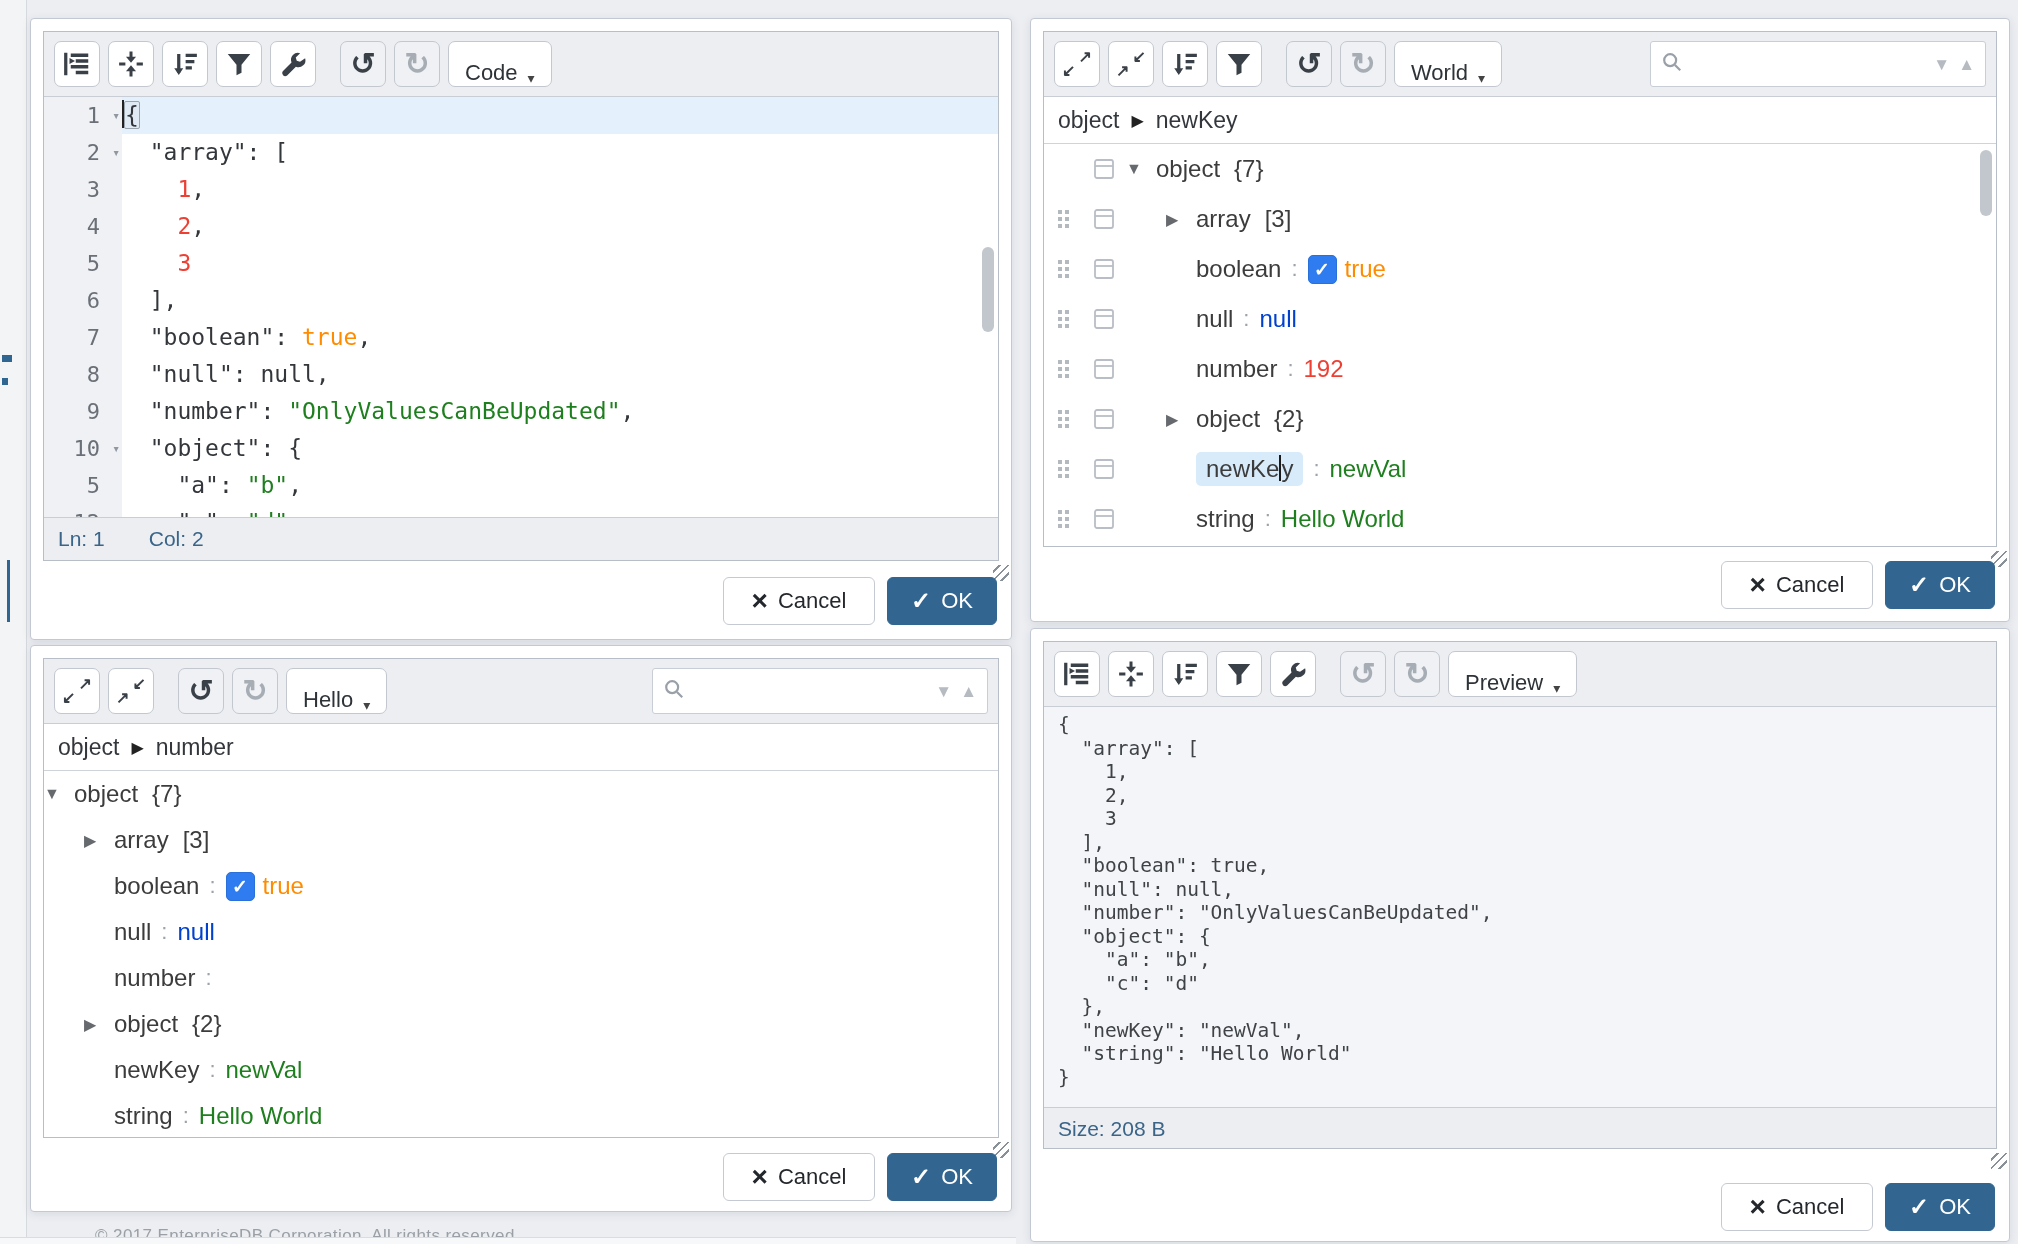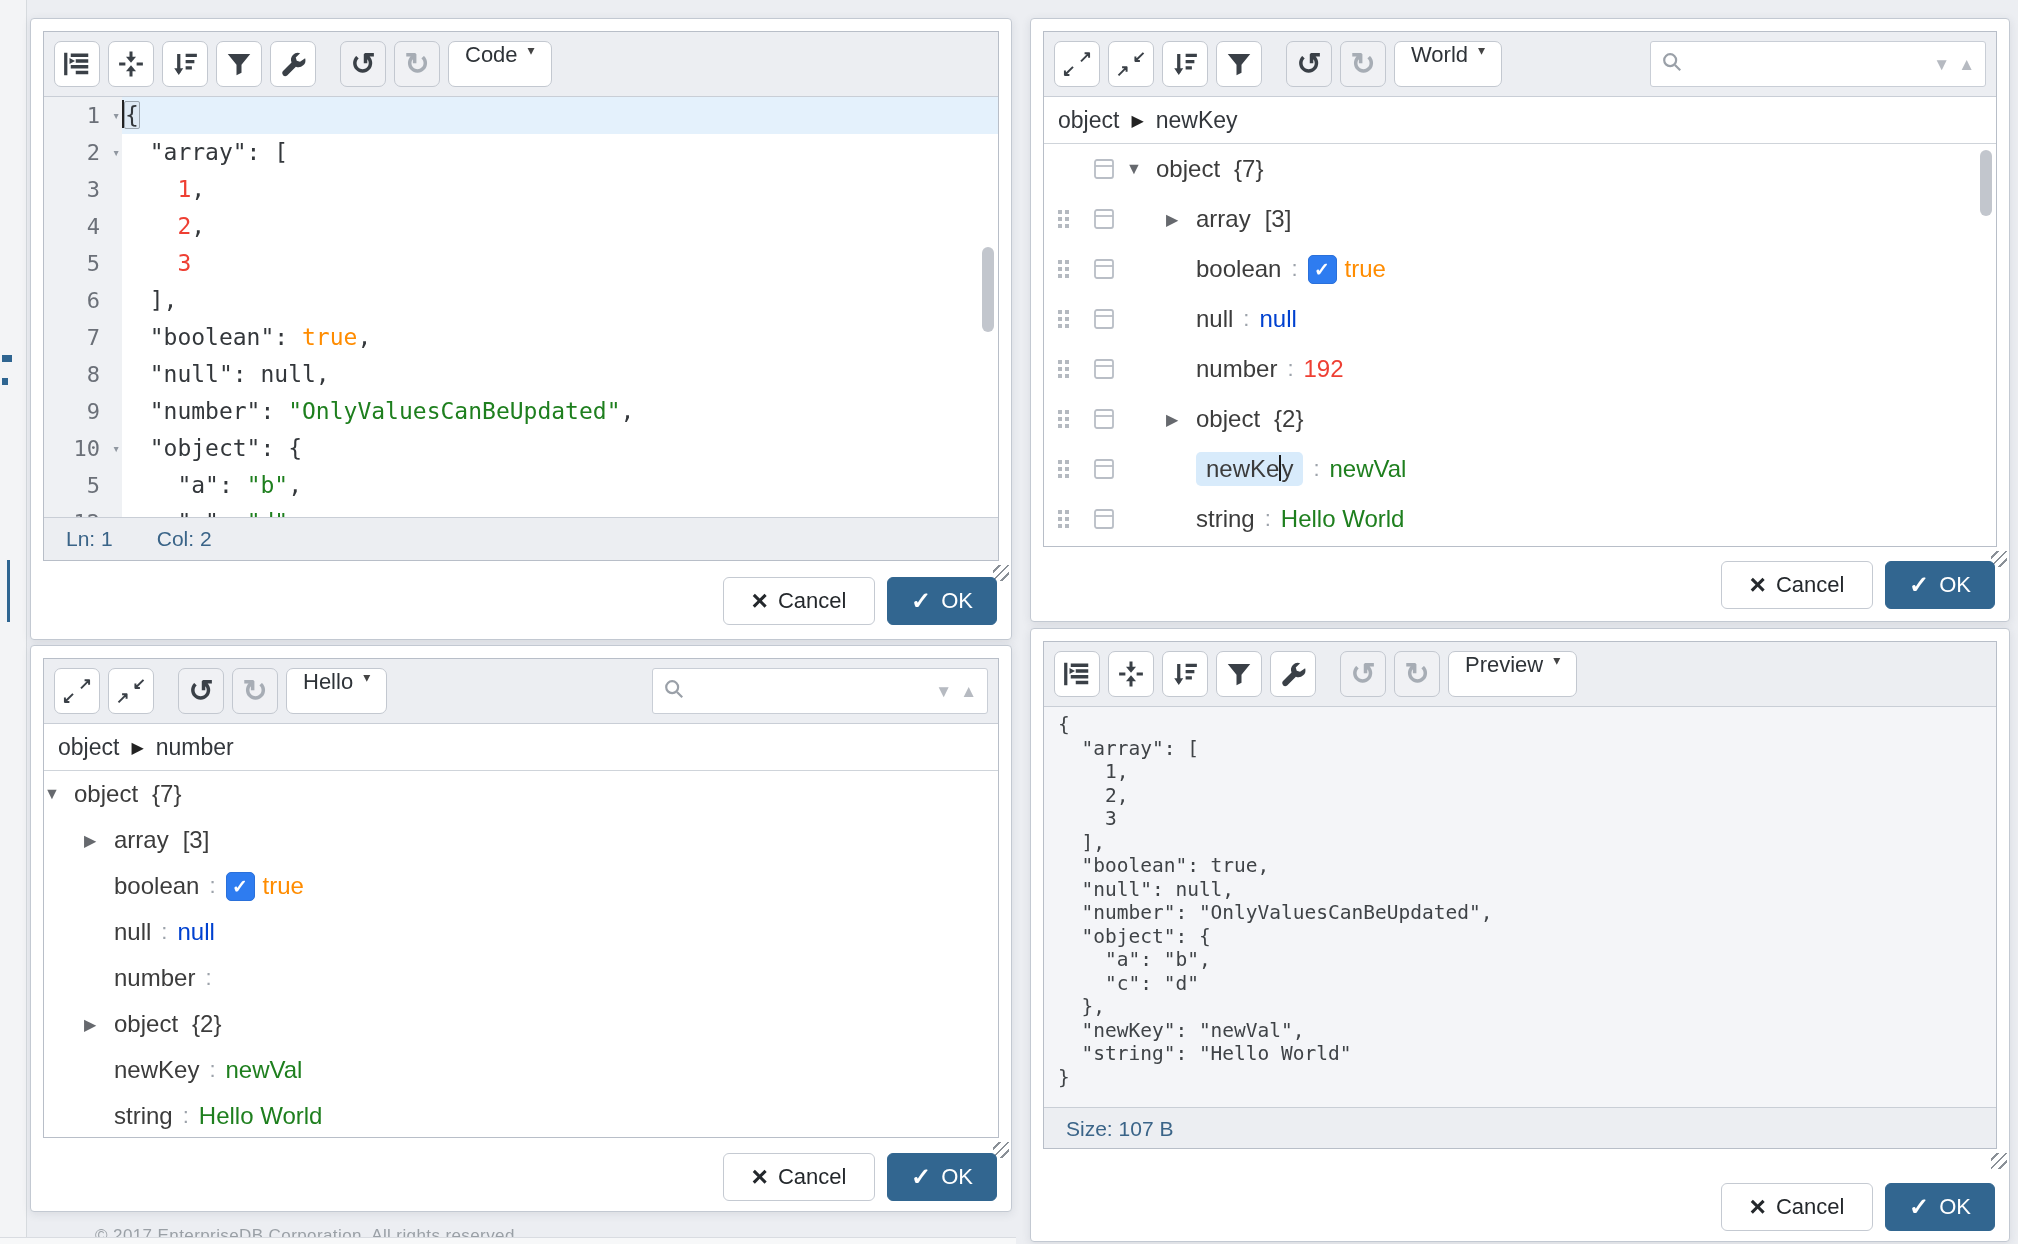--- a/index.html
+++ b/index.html
@@ -29,21 +29,21 @@
         display:flex;align-items:center;justify-content:center;color:#3a4047;flex:0 0 auto;box-sizing:border-box;}
   .tbtn.soft{background:#f0f1f4;}
   .tbtn.disabled{color:#a7adb5;}
   .tbtn svg{display:block;}
   .uglyph{font-size:30px;line-height:1;font-weight:bold;transform:translateY(-2px);}
   .diag{position:relative;width:30px;height:30px;display:block;}
   .diag i{position:absolute;font-style:normal;font-size:16px;font-weight:bold;line-height:1;}
   .diag i.tr{right:0;top:0;}
   .diag i.bl{left:0;bottom:0;}
   .tgap{width:8px;flex:0 0 auto;}
-  .mode-btn{height:46px;background:#fff;border:1px solid #c3c8d0;border-radius:7px;display:flex;align-items:flex-start;
+  .mode-btn{height:46px;background:#fff;border:1px solid #c3c8d0;border-radius:7px;display:flex;align-items:flex-end;
             padding:0 16px;gap:10px;font-size:22px;color:#2e3338;flex:0 0 auto;}
   .mode-caret{font-size:14px;color:#444;}
   .searchbox{margin-left:auto;width:314px;height:44px;background:#fff;border:1px solid #c9ced6;border-radius:3px;
              display:flex;align-items:center;padding:0 10px;gap:8px;flex:0 0 auto;}
   .searchbox input{flex:1;border:none;outline:none;font-size:20px;min-width:0;font-family:"Liberation Sans",sans-serif;}
   .search-nav{color:#b6bac1;font-size:17px;line-height:1;}
   
   .breadcrumb{height:46px;display:flex;align-items:center;padding:0 14px;gap:12px;font-size:23px;color:#33373c;
               background:#fff;border-bottom:1px solid #cfd4da;}
   .bc-sep{font-size:16px;color:#222;}
@@ -79,21 +79,21 @@
   .gut{width:78px;flex:0 0 auto;background:#eff1f4;color:#6b7078;text-align:right;position:relative;
        padding-right:22px;box-sizing:border-box;font-size:22px;}
   .gut .fold{position:absolute;right:2px;top:0;font-size:13px;color:#9097a0;}
   .ctext{flex:1;white-space:pre;color:#33373b;}
   .seg-s{color:var(--c-str);} .seg-n{color:var(--c-num);} .seg-b{color:var(--c-bool);}
   .brace-box{border:1px solid #9aa4ad;border-radius:2px;background:#dfeaf4;}
   .code-caret{display:inline-block;width:2px;height:28px;background:#222;vertical-align:-5px;}
   .vthumb{position:absolute;width:12px;border-radius:6px;background:#c2c6cd;}
   
   .statusbar{height:42px;background:#eceef2;border-top:1px solid #c9ced6;display:flex;align-items:center;
-             padding:0 22px;gap:44px;font-size:21px;color:#3a6488;}
+             padding:0 14px;gap:44px;font-size:21px;color:#3a6488;}
   
   .previewarea{height:400px;background:#f4f5f8;overflow:hidden;}
   .previewarea pre{margin:0;padding:6px 14px;font-family:"DejaVu Sans Mono", monospace;
                    font-size:19.5px;line-height:23.5px;color:#3f4347;}
   
   .btnrow{position:absolute;right:14px;display:flex;gap:12px;align-items:center;}
   #panel-code .btnrow{bottom:14px;} #panel-tree .btnrow{bottom:12px;}
   #panel-form .btnrow{bottom:10px;} #panel-preview .btnrow{bottom:10px;}
   .btn{height:48px;border-radius:6px;display:flex;align-items:center;justify-content:center;gap:10px;
        font-size:22px;box-sizing:border-box;}
@@ -678,21 +678,21 @@
   "number": "OnlyValuesCanBeUpdated",
   "object": {
     "a": "b",
     "c": "d"
   },
   "newKey": "newVal",
   "string": "Hello World"
 }</pre>
       </div>
       <div class="statusbar">
-        <span>Size: 107 B</span>
+        <span>Size: 208 B</span>
       </div>
     </div>
     <div class="grip"></div>
     <div class="btnrow">
       <button class="btn btn-cancel">
         <span class="x">×</span>
         <span>Cancel</span>
       </button>
       <button class="btn btn-ok">
         <span class="ck">✓</span>

